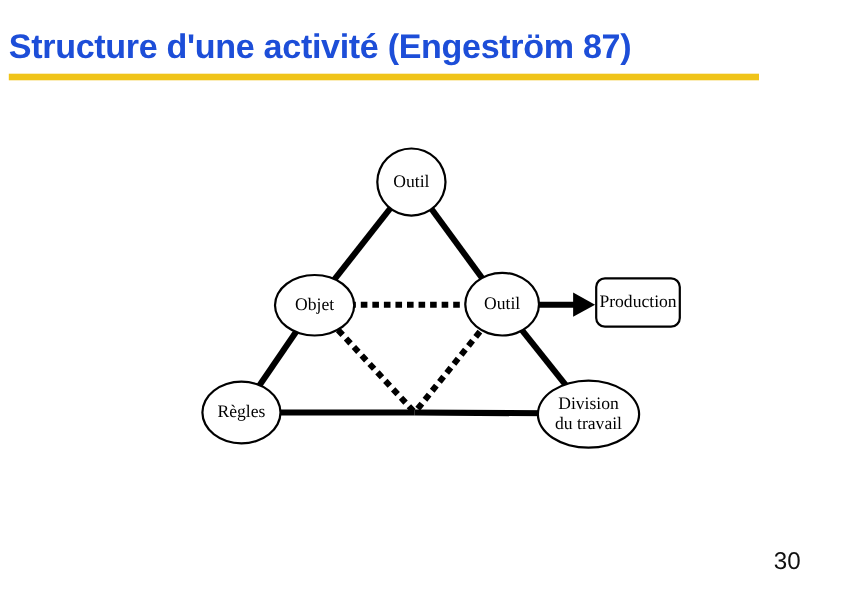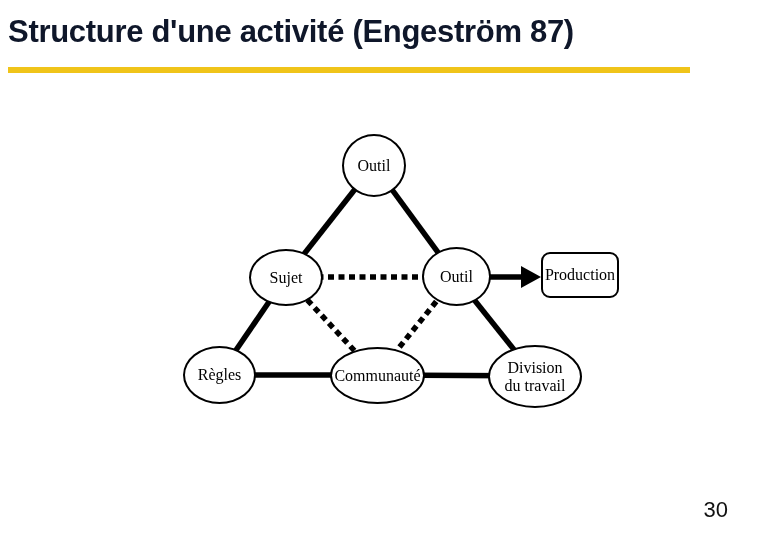--- a/index.html
+++ b/index.html
@@ -7,27 +7,27 @@
     position: relative;
     width: 780px;
     height: 540px;
     background: #ffffff;
     overflow: hidden;
     font-family: "Liberation Sans", sans-serif;
   }
   .title {
     position: absolute;
     left: 8px;
-    top: 14px;
+    top: 25px;
     margin: 0;
     font-family: "Liberation Sans", sans-serif;
     font-weight: bold;
     font-size: 31px;
     letter-spacing: -0.3px;
-    color: #0f172a;
+    color: #1d4ed8;
     white-space: nowrap;
   }
   .accent-rule {
     position: absolute;
     left: 8px;
     top: 67px;
     width: 682px;
     height: 6px;
     background: #f0c419;
   }
@@ -92,38 +92,35 @@
         <line x1="456" y1="277" x2="377" y2="375" stroke="#000000" stroke-width="5.5" stroke-dasharray="6 4.5"></line>
         <polygon points="521,266 521,288 541,277" fill="#000000"></polygon>
         <line x1="456" y1="277" x2="523" y2="277" stroke="#000000" stroke-width="5.5"></line>
       </svg>
 
     <div class="node ellipse" style="left:342px; top:134px; width:64px; height:63px;">
       <span>Outil</span>
     </div>
 
     <div class="node ellipse" style="left:249px; top:249px; width:74px; height:57px;">
-      <span>Sujet</span>
+      <span>Objet</span>
     </div>
 
     <div class="node ellipse" style="left:422px; top:247px; width:69px; height:59px;">
       <span>Outil</span>
     </div>
 
     <div class="node rect" style="left:541px; top:252px; width:78px; height:46px;">
       <span>Production</span>
     </div>
 
     <div class="node ellipse" style="left:183px; top:346px; width:73px; height:58px;text-align:center;">
       <span>Règles</span>
     </div>
 
-    <div class="node ellipse" style="left:330px; top:347px; width:95px; height:57px;">
-      <span>Communauté</span>
-    </div>
 
     <div class="node ellipse" style="left:488px; top:345px; width:94px; height:63px;">
       <span>Division</span>
       <span>du travail</span>
     </div>
 
   </div>
 
   <div class="page-number">30</div>
 

